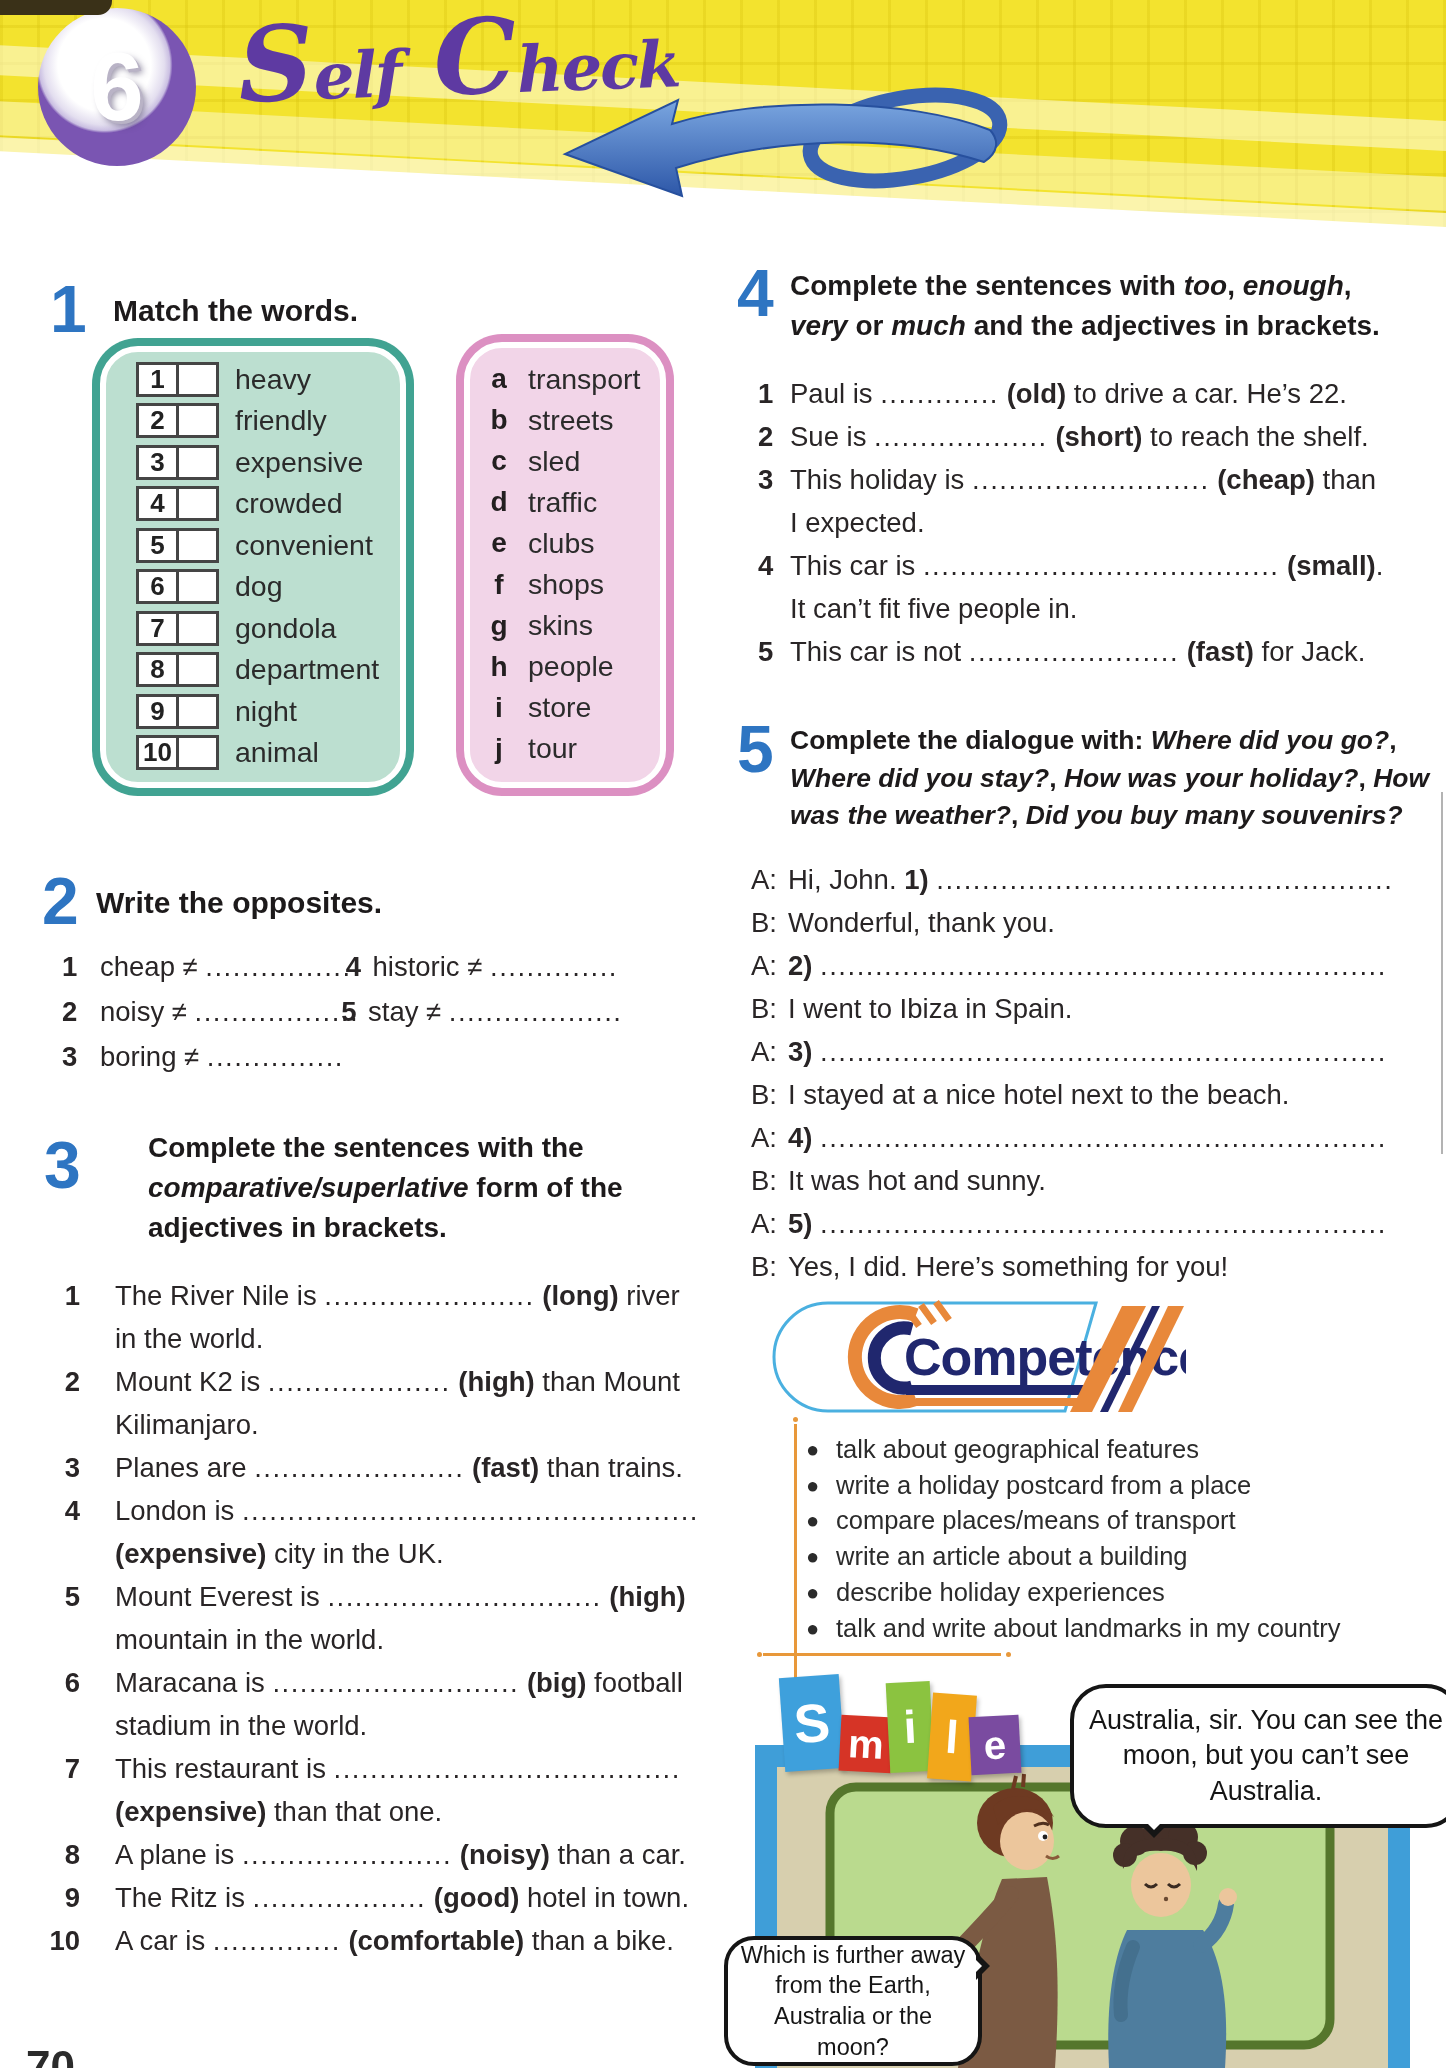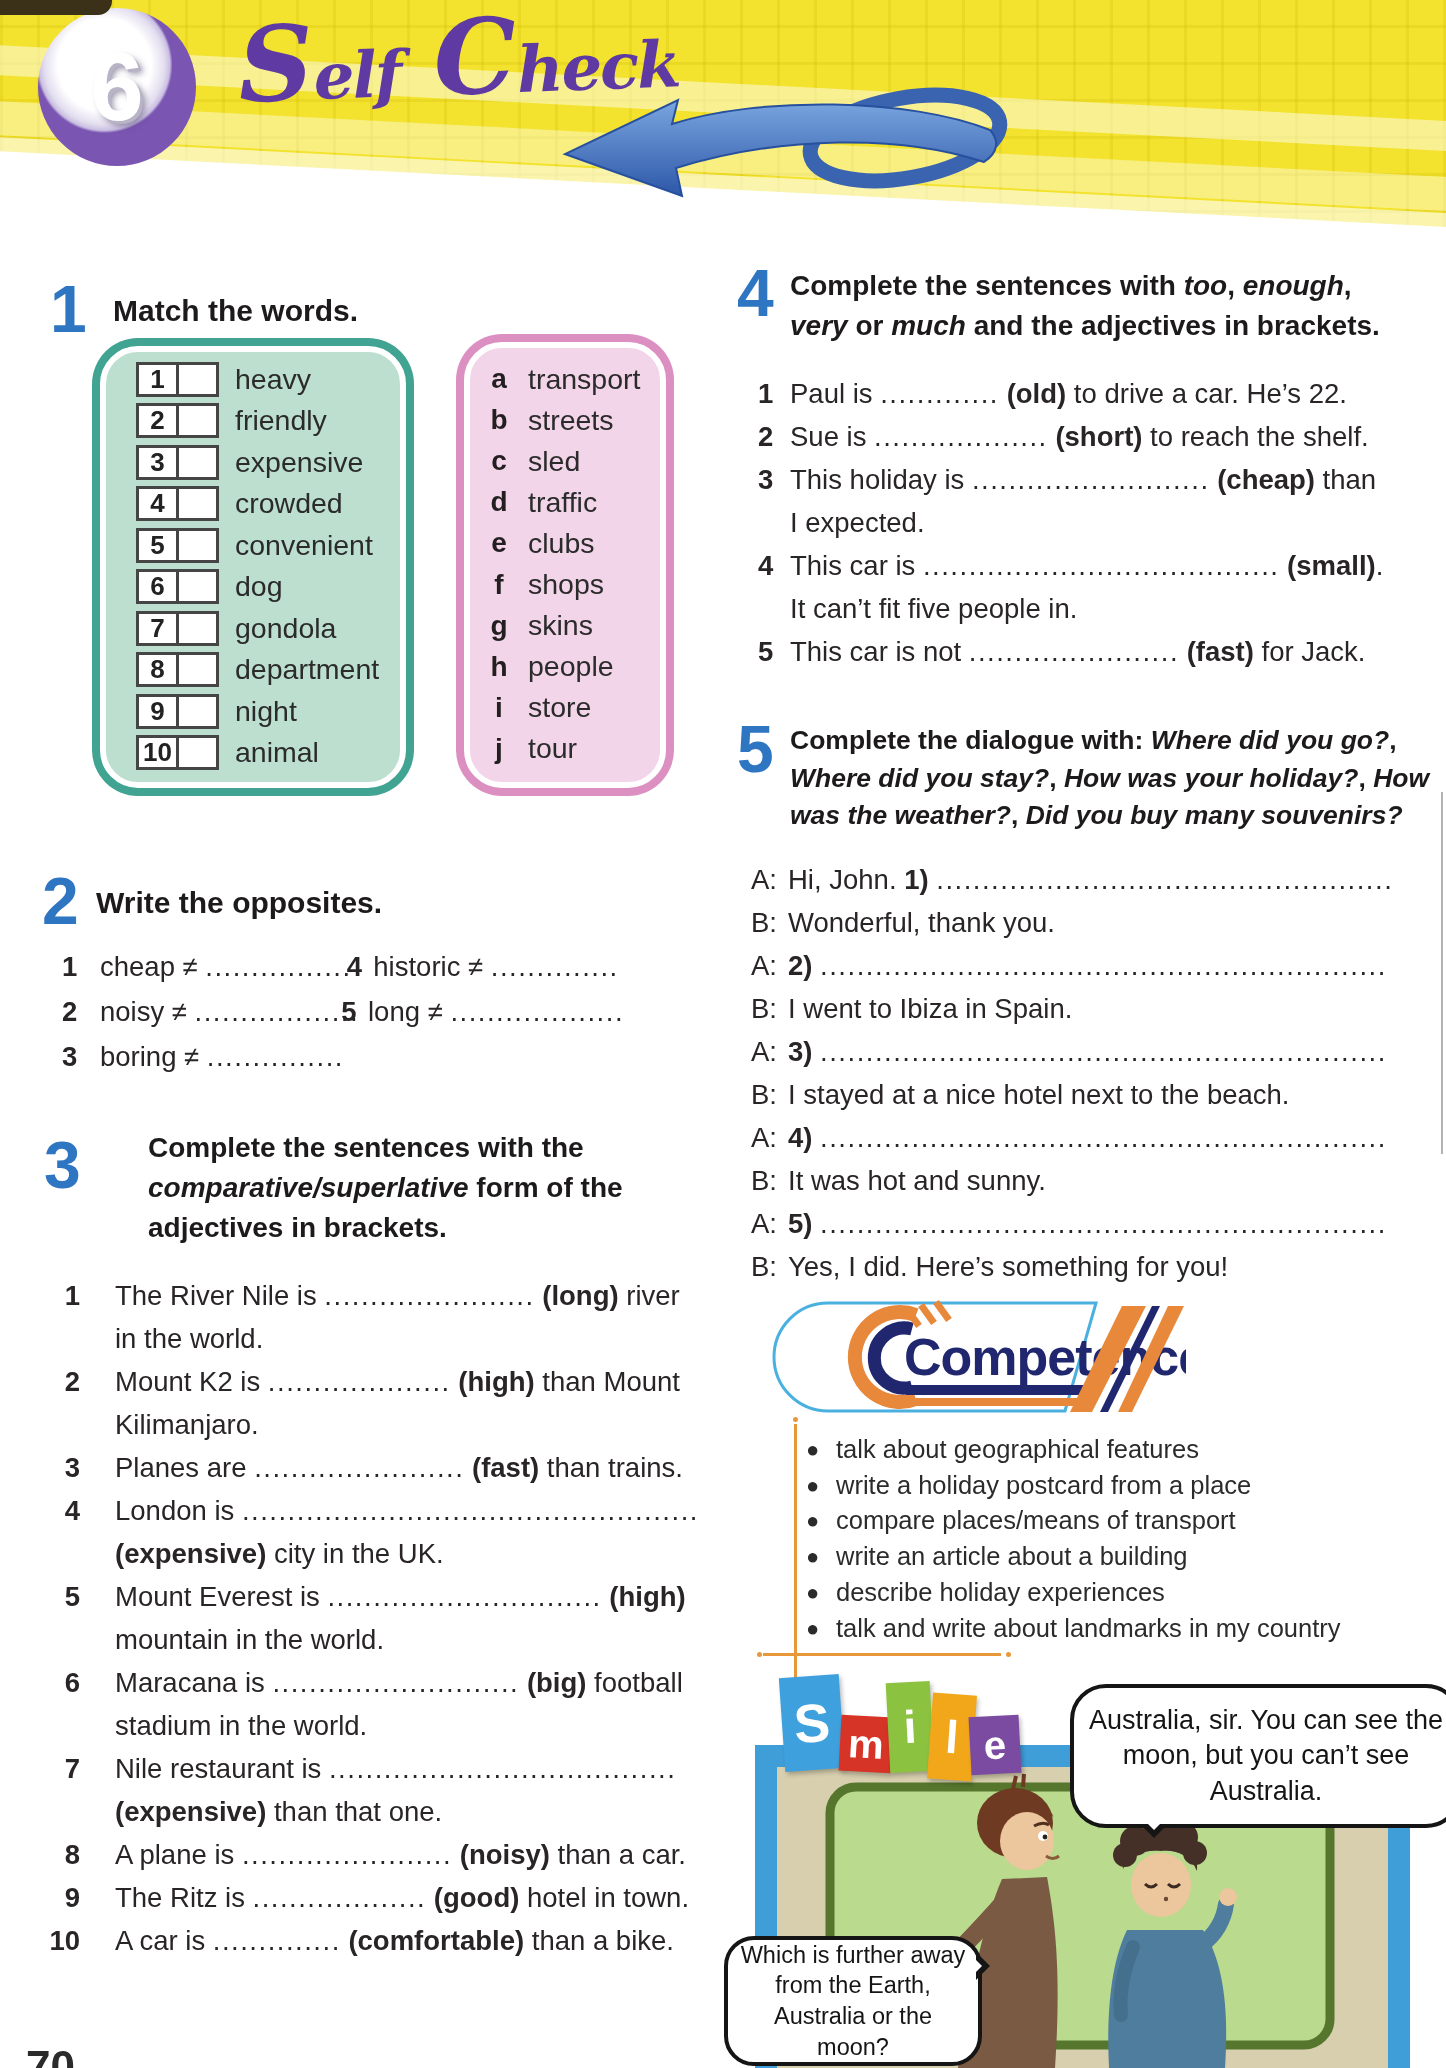--- a/index.html
+++ b/index.html
@@ -260,33 +260,33 @@
 
   <div class="exnum" style="left:42px;top:868px;">2</div>
   <div class="extitle" style="left:96px;top:882px;font-size:30px;">Write the opposites.</div>
   <div class="ex2col ex2c1" id="ex2col1">
       <div class="erow"><span class="enum">1</span><span>cheap ≠ </span><span class="dots">................</span></div>
       <div class="erow"><span class="enum">2</span><span>noisy ≠ </span><span class="dots">..................</span></div>
       <div class="erow"><span class="enum">3</span><span>boring ≠ </span><span class="dots">...............</span></div>
     </div>
   <div class="ex2col ex2c2" id="ex2col2">
       <div class="erow"><span class="enum">4</span><span>historic ≠ </span><span class="dots">..............</span></div>
-      <div class="erow"><span class="enum">5</span><span>long ≠ </span><span class="dots">...................</span></div>
+      <div class="erow"><span class="enum">5</span><span>stay ≠ </span><span class="dots">...................</span></div>
     </div>
 
   <div class="exnum" style="left:44px;top:1132px;">3</div>
   <div class="extitle" id="ex3title" style="left:100px;top:1128px;width:510px;margin-left:48px;"><span>Complete the sentences with the</span><br><span class="i ">comparative/superlative</span><span> form of the</span><br><span>adjectives in brackets.</span></div>
   <div class="itemlist ex3items" id="ex3items">
       <div class="item"><span class="inum">1</span><span class="itext"><span>The River Nile is </span><span class="dots">.......................</span><span> </span><span class="b ">(long)</span><span> river</span><br><span>in the world.</span></span></div>
       <div class="item"><span class="inum">2</span><span class="itext"><span>Mount K2 is </span><span class="dots">....................</span><span> </span><span class="b ">(high)</span><span> than Mount</span><br><span>Kilimanjaro.</span></span></div>
       <div class="item"><span class="inum">3</span><span class="itext"><span>Planes are </span><span class="dots">.......................</span><span> </span><span class="b ">(fast)</span><span> than trains.</span></span></div>
       <div class="item"><span class="inum">4</span><span class="itext"><span>London is </span><span class="dots">..................................................</span><br><span class="b ">(expensive)</span><span> city in the UK.</span></span></div>
       <div class="item"><span class="inum">5</span><span class="itext"><span>Mount Everest is </span><span class="dots">..............................</span><span> </span><span class="b ">(high)</span><br><span>mountain in the world.</span></span></div>
       <div class="item"><span class="inum">6</span><span class="itext"><span>Maracana is </span><span class="dots">...........................</span><span> </span><span class="b ">(big)</span><span> football</span><br><span>stadium in the world.</span></span></div>
-      <div class="item"><span class="inum">7</span><span class="itext"><span>Nile restaurant is </span><span class="dots">......................................</span><br><span class="b ">(expensive)</span><span> than that one.</span></span></div>
+      <div class="item"><span class="inum">7</span><span class="itext"><span>This restaurant is </span><span class="dots">......................................</span><br><span class="b ">(expensive)</span><span> than that one.</span></span></div>
       <div class="item"><span class="inum">8</span><span class="itext"><span>A plane is </span><span class="dots">.......................</span><span> </span><span class="b ">(noisy)</span><span> than a car.</span></span></div>
       <div class="item"><span class="inum">9</span><span class="itext"><span>The Ritz is </span><span class="dots">...................</span><span> </span><span class="b ">(good)</span><span> hotel in town.</span></span></div>
       <div class="item"><span class="inum">10</span><span class="itext"><span>A car is </span><span class="dots">..............</span><span> </span><span class="b ">(comfortable)</span><span> than a bike.</span></span></div>
     </div>
 
   <div class="exnum" style="left:737px;top:260px;">4</div>
   <div class="extitle" id="ex4title" style="left:790px;top:266px;width:630px;"><span>Complete the sentences with </span><span class="i ">too</span><span>, </span><span class="i ">enough</span><span>,</span><br><span class="i ">very</span><span> or </span><span class="i ">much</span><span> and the adjectives in brackets.</span></div>
   <div class="itemlist ex4items" id="ex4items">
       <div class="item"><span class="inum">1</span><span class="itext"><span>Paul is </span><span class="dots">.............</span><span> </span><span class="b ">(old)</span><span> to drive a car. He’s 22.</span></span></div>
       <div class="item"><span class="inum">2</span><span class="itext"><span>Sue is </span><span class="dots">...................</span><span> </span><span class="b ">(short)</span><span> to reach the shelf.</span></span></div>

